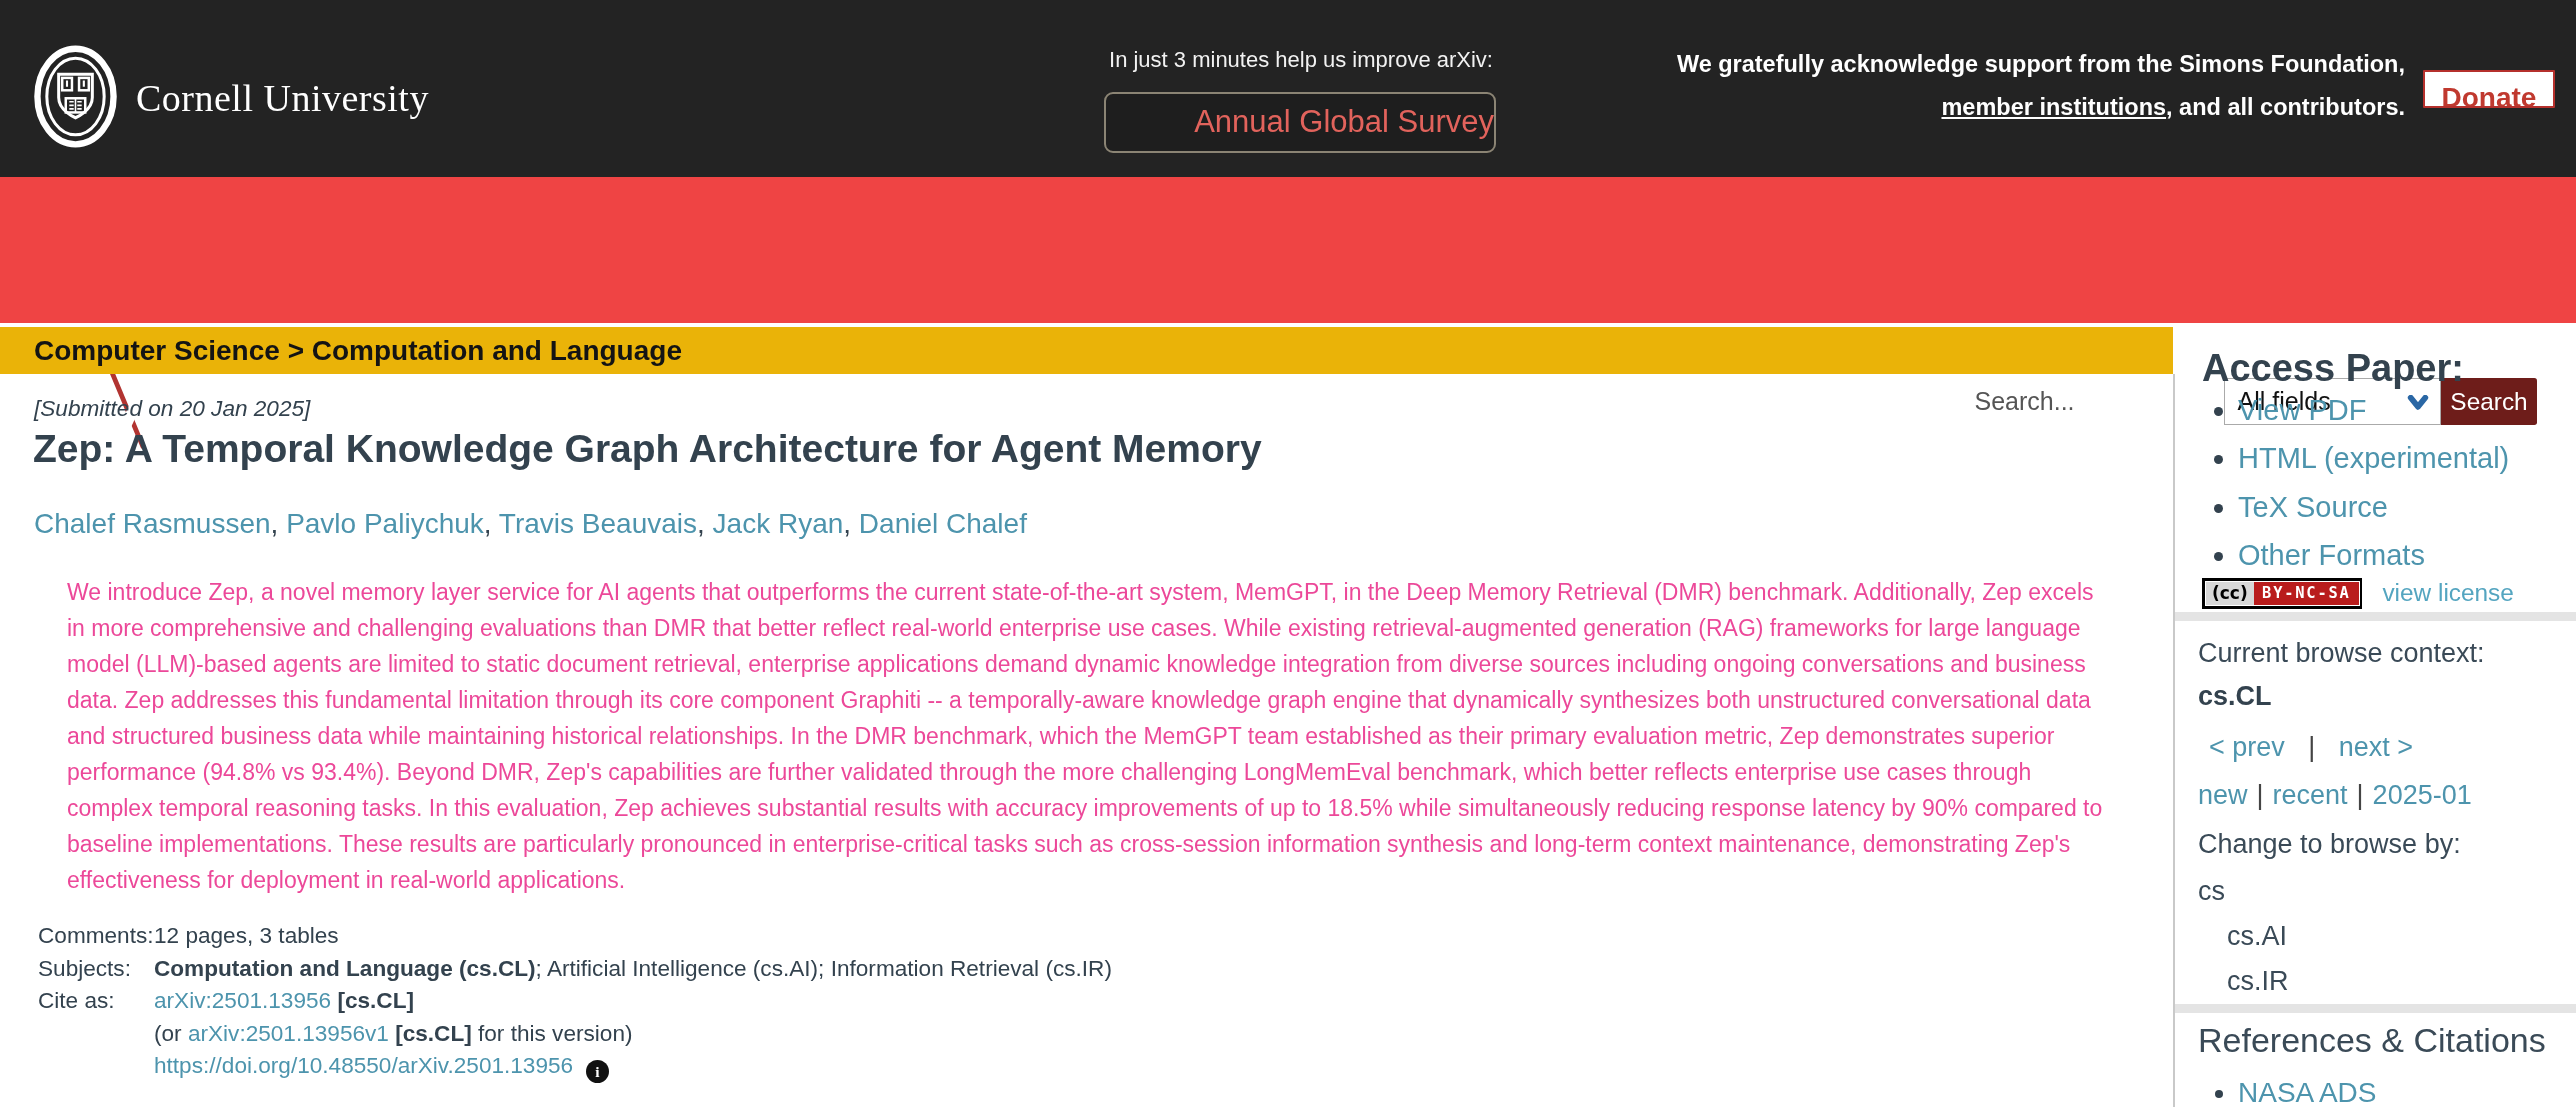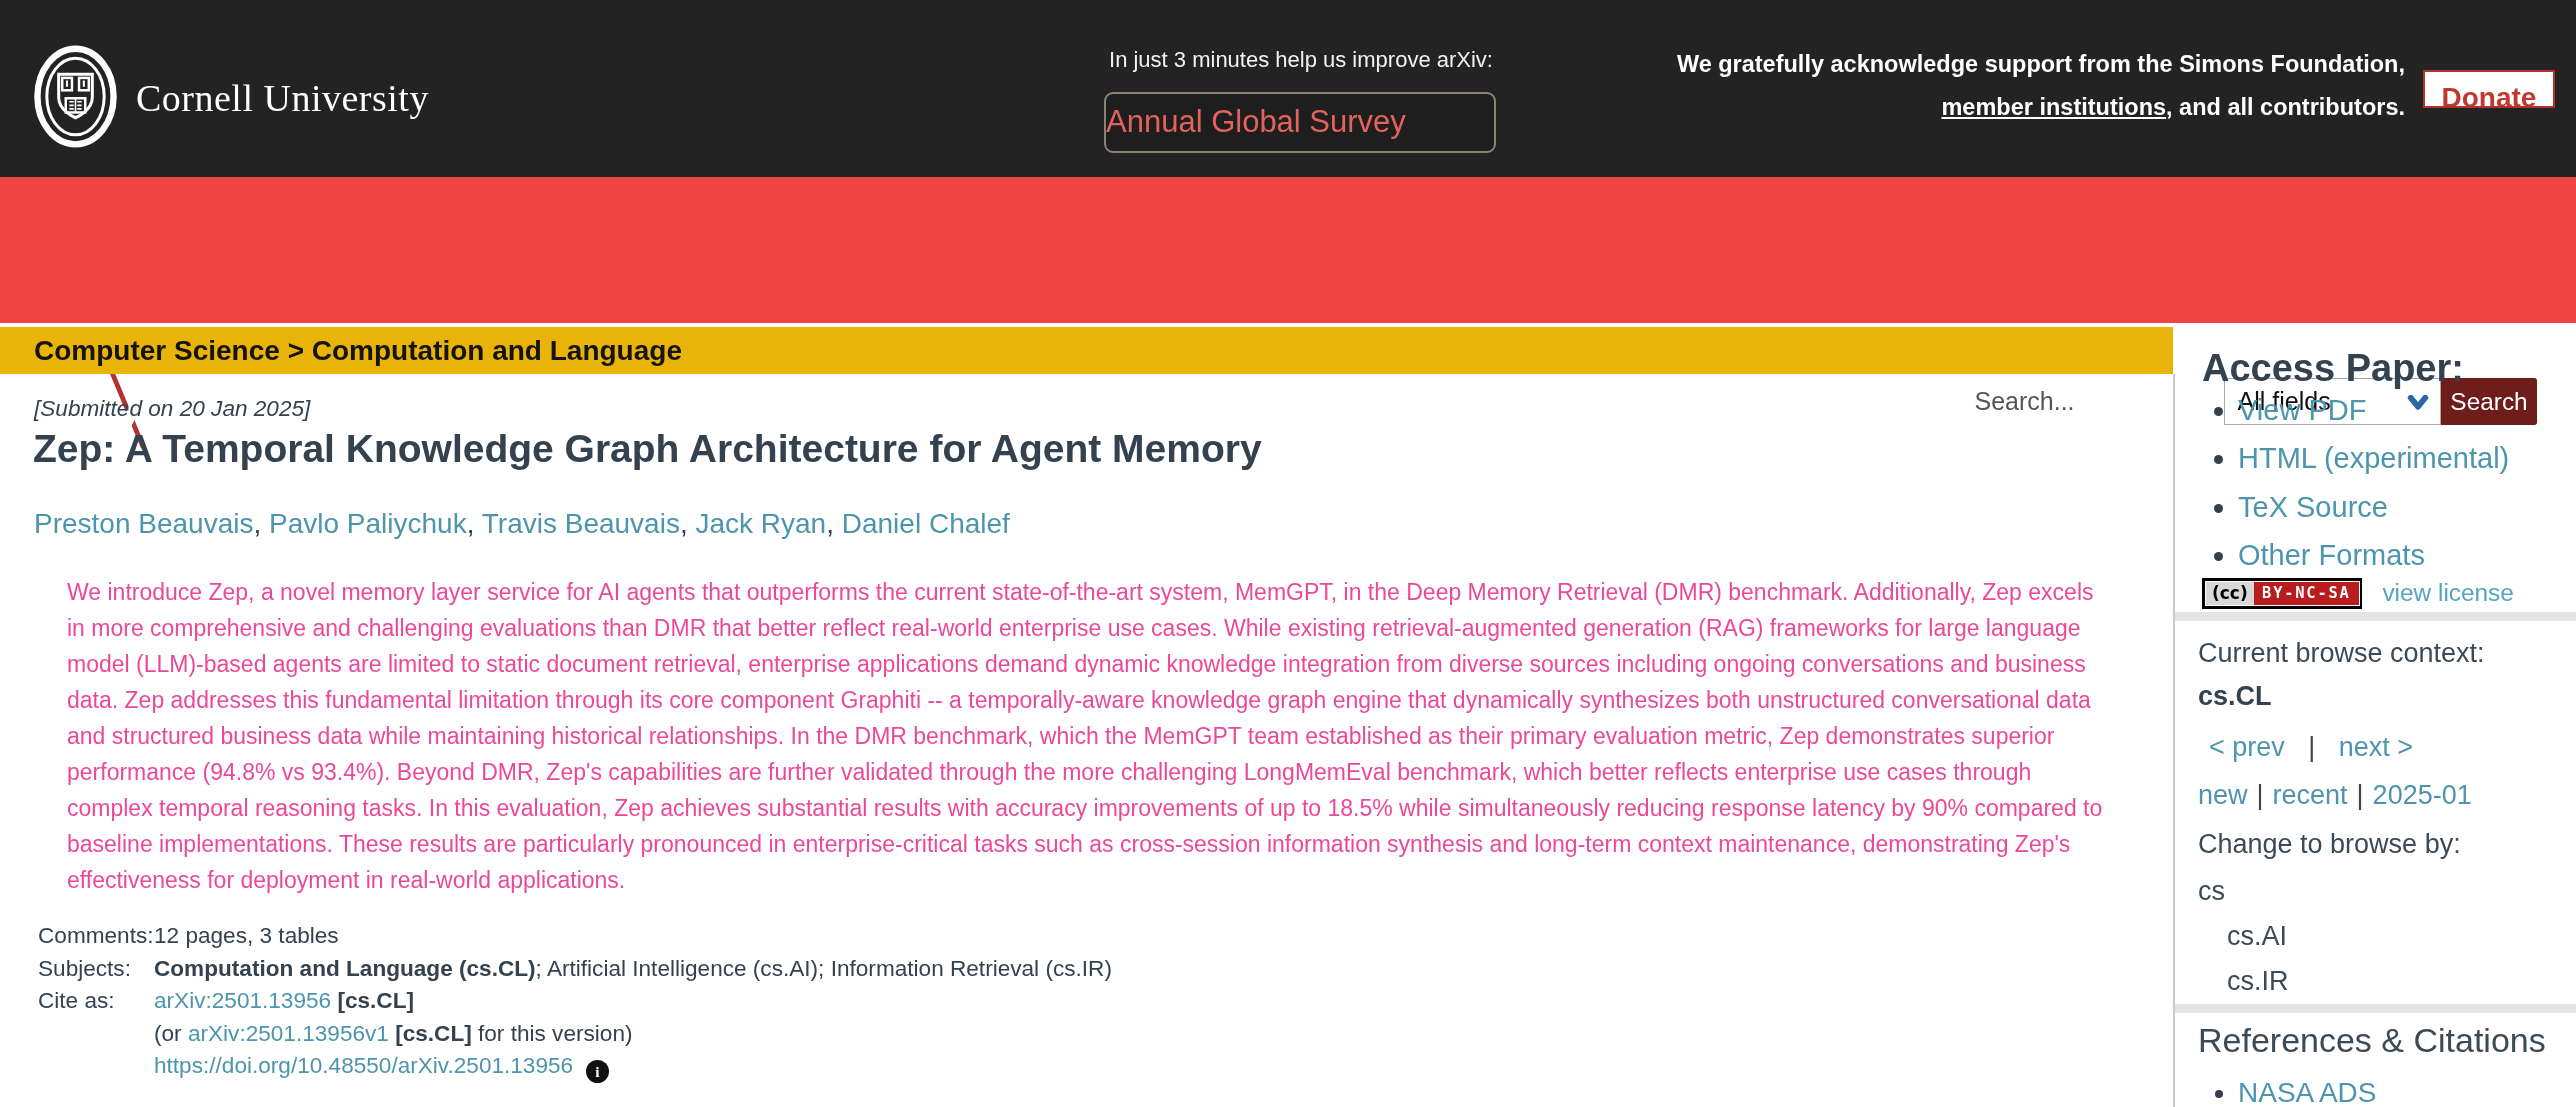--- a/index.html
+++ b/index.html
@@ -8,21 +8,21 @@
   .page { position:relative; width:2576px; height:1107px; }
 
   
   .topbar { position:absolute; left:0; top:0; width:2576px; height:177px; background:#232323; }
   .cornell { position:absolute; left:33px; top:45px; display:flex; align-items:center; gap:18px; cursor:pointer; }
   .cornell-word { font-family:"Liberation Serif", serif; font-size:38px; color:#fff; letter-spacing:0.5px; }
   .survey-prompt { position:absolute; left:1039px; top:47px; width:524px; text-align:center;
                    font-size:22px; color:#f2f2f2; }
   .survey-btn { position:absolute; left:1104px; top:92px; width:392px; height:61px;
                 border:2.7px solid #8b8474; border-radius:9px; background:rgba(0,0,0,0.12);
-                color:#e2635c; font-size:31px; text-align:left; line-height:56px; cursor:pointer; }
+                color:#e2635c; font-size:31px; text-align:right; line-height:56px; cursor:pointer; }
   .support { position:absolute; right:171px; top:43px; width:903px; text-align:right;
              font-size:23.5px; font-weight:600; color:#fff; line-height:43px; }
   .support a, .support .u { text-decoration:underline; cursor:pointer; }
   .donate-btn { position:absolute; left:2423px; top:70px; width:132px; height:38px; background:#fff;
                 border:2.7px solid #b5302c; border-radius:1px; color:#c0392f; font-size:28px; font-weight:700;
                 text-align:center; line-height:52px; overflow:hidden; cursor:pointer; }
 
   
   .redbar { position:absolute; left:0; top:177px; width:2576px; height:146px; background:#ef4444; }
   .arxiv-logo { position:absolute; left:12.6px; top:190px; height:90px; display:flex; align-items:flex-end; cursor:pointer; }
@@ -165,21 +165,21 @@
   </div>
 
   <div class="subheader">
     <span>Computer Science &gt; Computation and Language</span>
   </div>
 
   <div class="submitted">[Submitted on 20 Jan 2025]</div>
   <h1 class="title">Zep: A Temporal Knowledge Graph Architecture for Agent Memory</h1>
 
   <div class="authors">
-    <span class="a">Preston Beauvais</span><span>, </span><span class="a">Pavlo Paliychuk</span><span>, </span><span class="a">Travis Beauvais</span><span>, </span><span class="a">Jack Ryan</span><span>, </span><span class="a">Daniel Chalef</span>
+    <span class="a">Chalef Rasmussen</span><span>, </span><span class="a">Pavlo Paliychuk</span><span>, </span><span class="a">Travis Beauvais</span><span>, </span><span class="a">Jack Ryan</span><span>, </span><span class="a">Daniel Chalef</span>
   </div>
 
   <p class="abstract">We introduce Zep, a novel memory layer service for AI agents that outperforms the current state-of-the-art system, MemGPT, in the Deep Memory Retrieval (DMR) benchmark. Additionally, Zep excels in more comprehensive and challenging evaluations than DMR that better reflect real-world enterprise use cases. While existing retrieval-augmented generation (RAG) frameworks for large language model (LLM)-based agents are limited to static document retrieval, enterprise applications demand dynamic knowledge integration from diverse sources including ongoing conversations and business data. Zep addresses this fundamental limitation through its core component Graphiti -- a temporally-aware knowledge graph engine that dynamically synthesizes both unstructured conversational data and structured business data while maintaining historical relationships. In the DMR benchmark, which the MemGPT team established as their primary evaluation metric, Zep demonstrates superior performance (94.8% vs 93.4%). Beyond DMR, Zep's capabilities are further validated through the more challenging LongMemEval benchmark, which better reflects enterprise use cases through complex temporal reasoning tasks. In this evaluation, Zep achieves substantial results with accuracy improvements of up to 18.5% while simultaneously reducing response latency by 90% compared to baseline implementations. These results are particularly pronounced in enterprise-critical tasks such as cross-session information synthesis and long-term context maintenance, demonstrating Zep's effectiveness for deployment in real-world applications.</p>
 
   <div class="meta">
     <div class="row" style="top:0">
       <span class="lbl">Comments:</span>
       <span class="val">12 pages, 3 tables</span>
     </div>
     <div class="row" style="top:33px">

